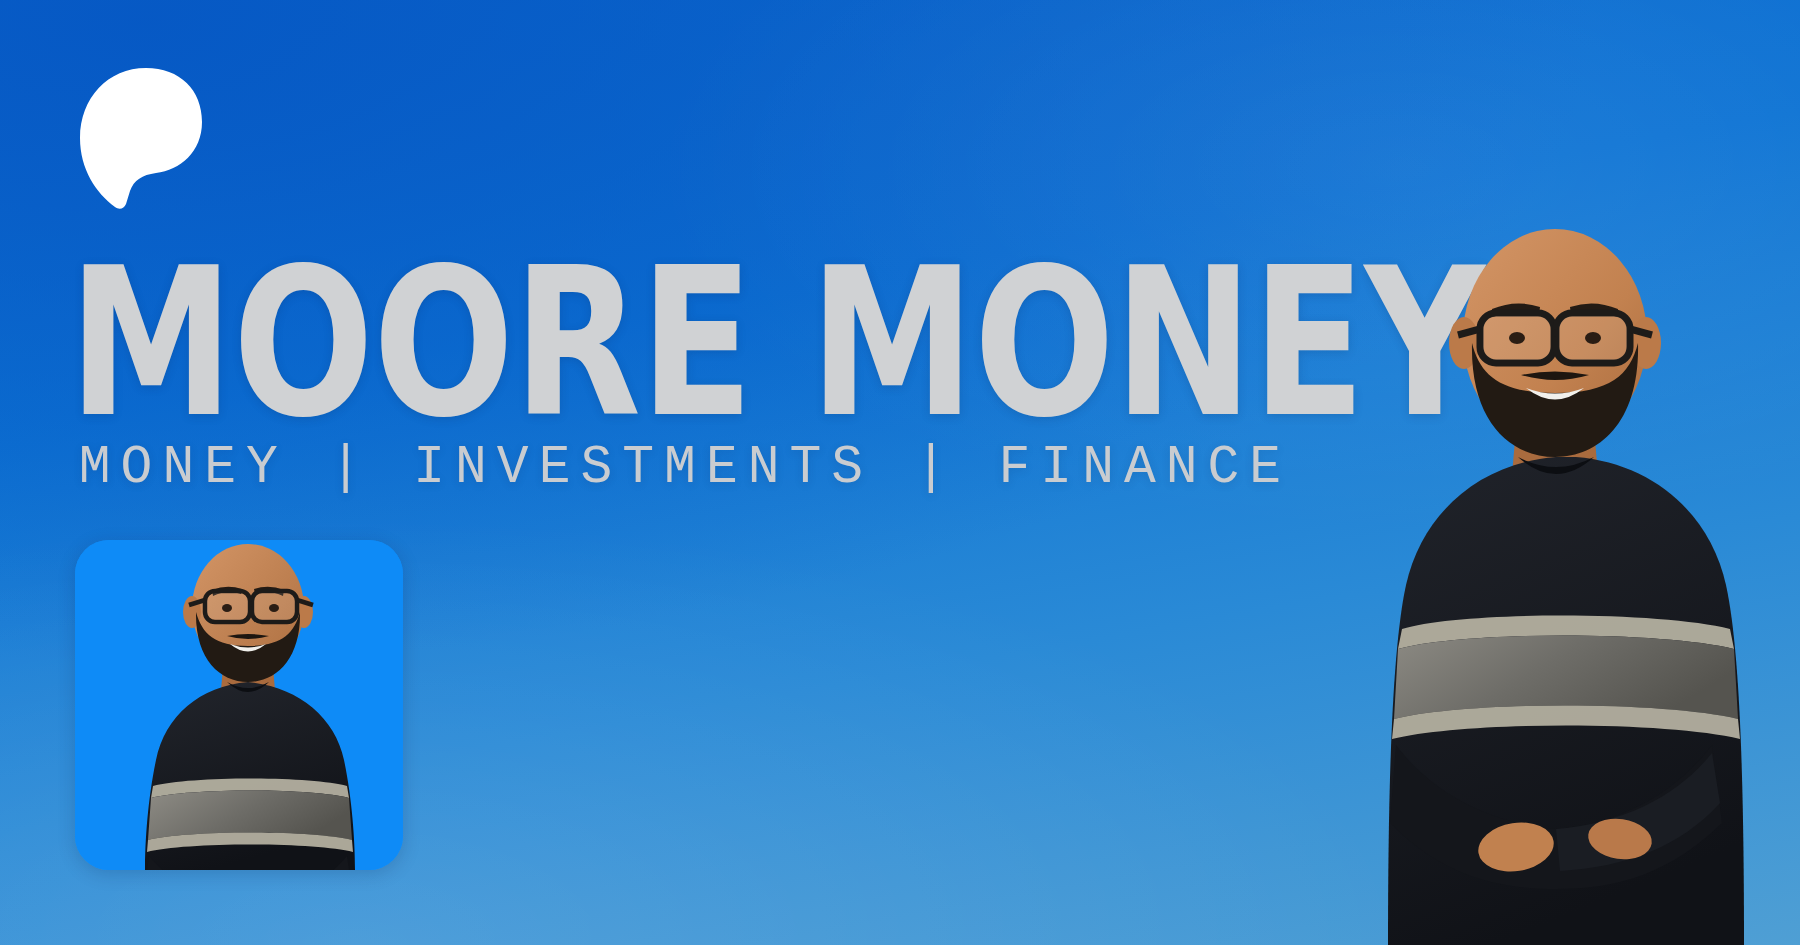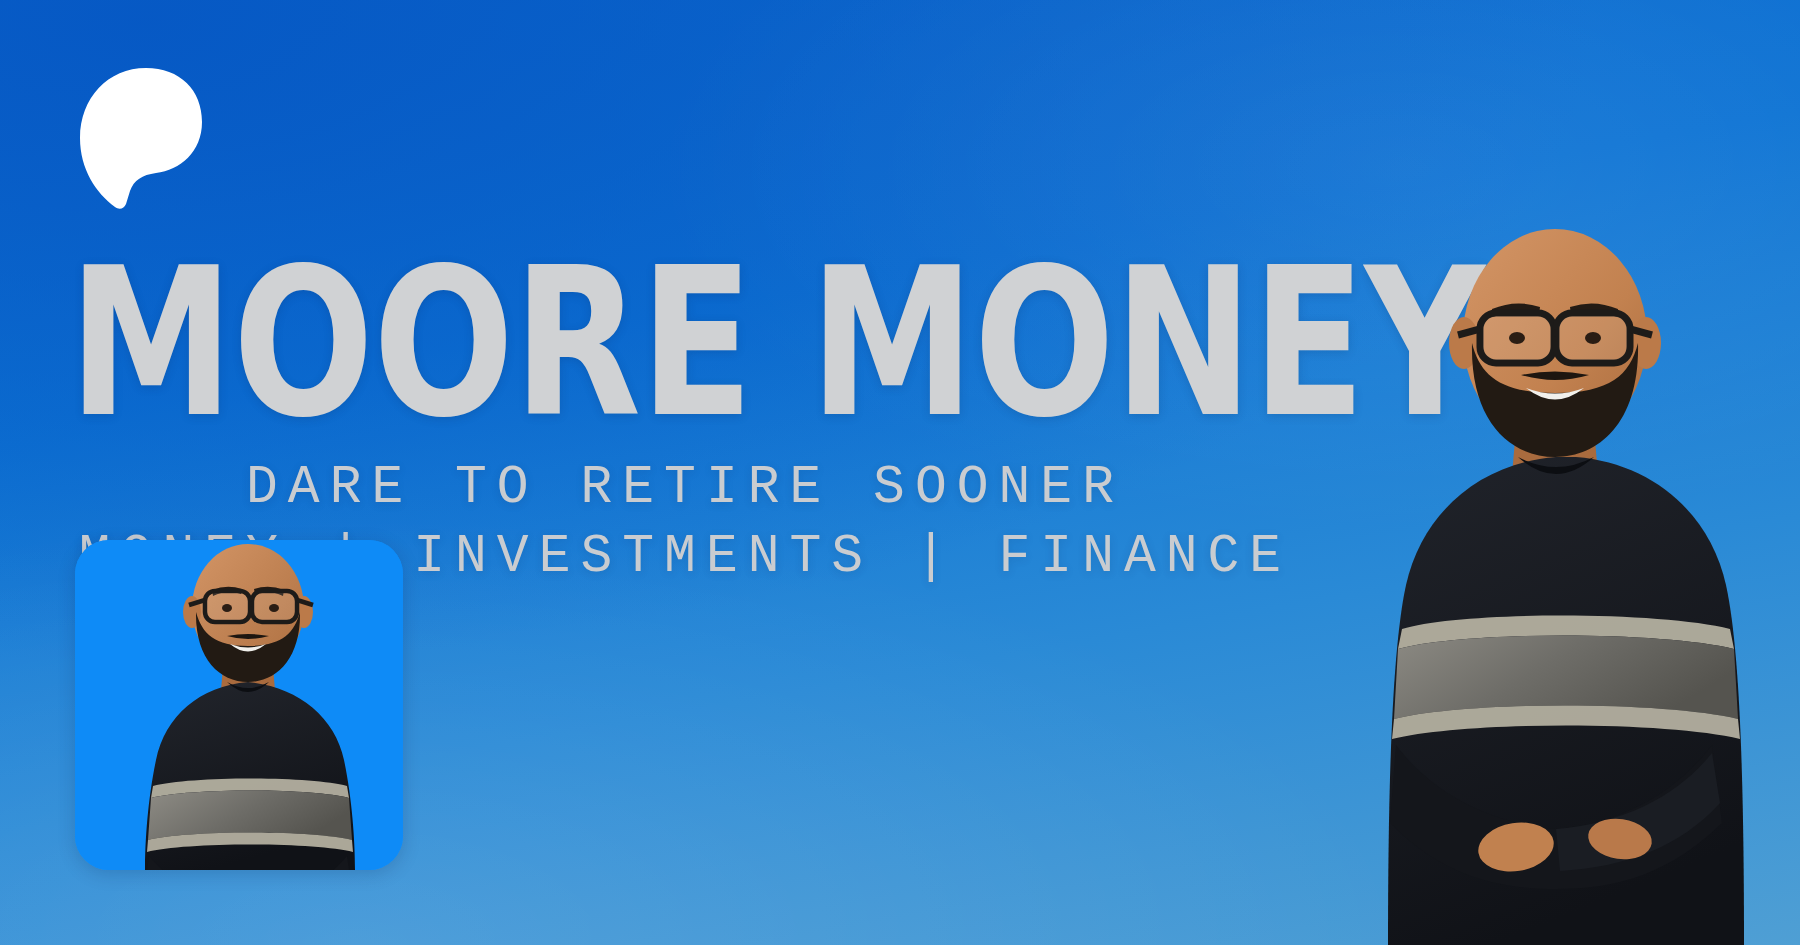--- a/index.html
+++ b/index.html
@@ -111,21 +111,20 @@
                C66 115 58 120 54 131
                L50 144
                C48 149 43 150 39 147
                C20 133 4 109 4 78 Z" fill="#ffffff"></path>
     </svg>
     <span class="sr">Patreon logo</span>
   </div>
 
   <div id="headline-block">
     <div id="title">MOORE MONEY</div>
-    <div class="subline" id="subtitle-1">DARE TO RETIRE SOONER</div>
     <div class="subline" id="subtitle-2">MONEY | INVESTMENTS | FINANCE</div>
   </div>
 
   <div id="hero-photo">
     <svg viewBox="0 0 470 720" xmlns="http://www.w3.org/2000/svg" aria-hidden="true">
       <defs>
         <linearGradient id="skinG" x1="0" y1="0" x2="1" y2="1">
           <stop offset="0%" stop-color="#d49straight"></stop>
         </linearGradient>
         <linearGradient id="skinGrad" x1="0" y1="0" x2="1" y2="1">

